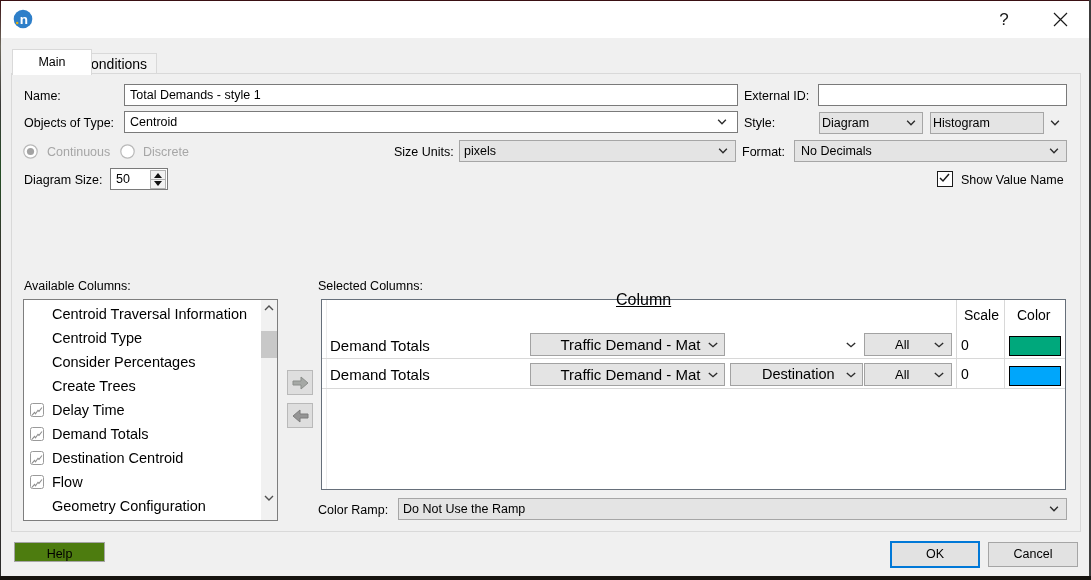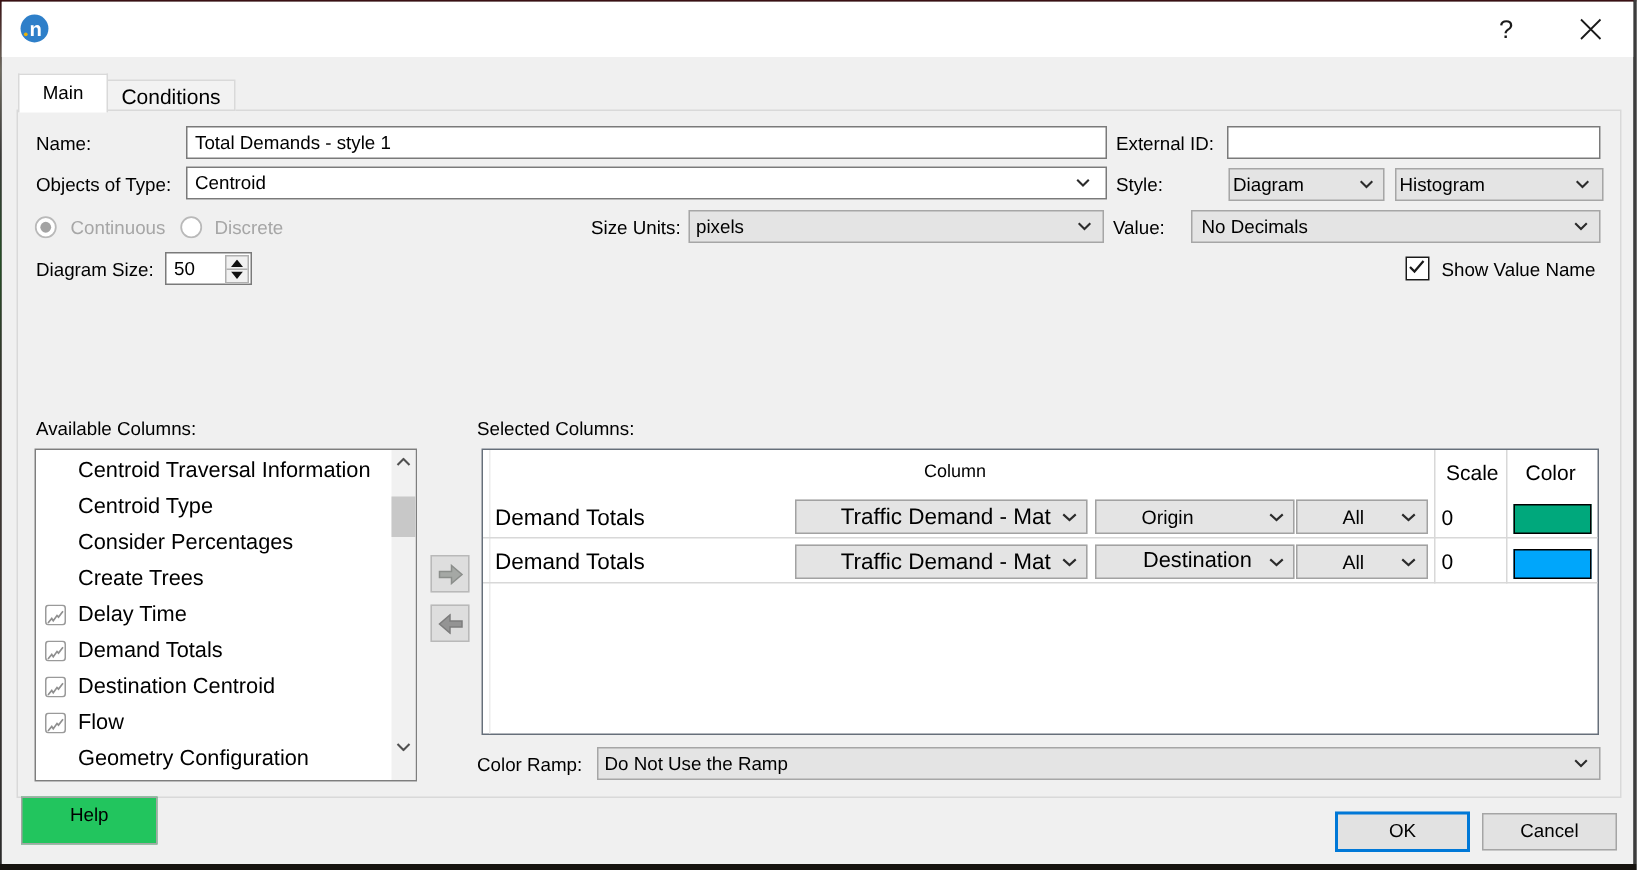--- a/index.html
+++ b/index.html
@@ -25,57 +25,57 @@
     </svg>
     <div class="abs" style="left:980px;top:0;width:46px;height:37px;line-height:37px;text-align:center;font-size:17px;color:#1a1a1a;">?</div>
     <svg class="abs" style="left:1052px;top:11px;" width="15" height="15" viewBox="0 0 15 15">
       <path d="M1 1 L14 14 M14 1 L1 14" stroke="#1a1a1a" stroke-width="1.2"></path>
     </svg>
   </div>
 
   <div class="abs" style="left:10px;top:72px;width:1070px;height:459px;border:1px solid #d9d9d9;"></div>
 
   <div class="abs" style="left:70px;top:51.5px;width:86px;height:21px;background:#f2f2f2;border:1px solid #d9d9d9;font-size:14px;text-align:center;line-height:20px;">Conditions</div>
-  <div class="abs" style="left:11px;top:47.5px;width:60px;height:26px;background:#ffffff;border:1px solid #d9d9d9;border-bottom:none;font-size:12.5px;text-align:center;line-height:24px;">Main</div>
+  <div class="abs" style="left:11px;top:47.5px;width:80px;height:26px;background:#ffffff;border:1px solid #d9d9d9;border-bottom:none;font-size:12.5px;text-align:center;line-height:24px;">Main</div>
 
   <div class="lbl" style="left:23px;top:88px;">Name:</div>
   <div class="input" style="left:123px;top:83px;width:614px;height:22px;line-height:20px;padding-left:5px;">Total Demands - style 1</div>
   <div class="lbl" style="left:743px;top:88px;">External ID:</div>
   <div class="input" style="left:817px;top:83px;width:249px;height:22px;"></div>
 
   <div class="lbl" style="left:23px;top:115px;">Objects of Type:</div>
   <div class="input" style="left:123px;top:110px;width:614px;height:22px;line-height:20px;padding-left:5px;">Centroid</div>
   <svg class="chev" style="left:716px;top:118px;" width="11" height="7" viewBox="0 0 11 7">
       <path d="M1 1 L5.5 5.5 L10 1" fill="none" stroke="#2b2b2b" stroke-width="1.6"></path>
     </svg>
   <div class="lbl" style="left:743px;top:115px;">Style:</div>
   <div class="combo" style="left:818px;top:110.5px;width:104px;height:22px;line-height:20px;padding-left:2px;">Diagram</div>
   <svg class="chev" style="left:905px;top:118.5px;" width="11" height="7" viewBox="0 0 11 7">
       <path d="M1 1 L5.5 5.5 L10 1" fill="none" stroke="#2b2b2b" stroke-width="1.6"></path>
     </svg>
-  <div class="combo" style="left:929px;top:110.5px;width:139px;height:22px;line-height:20px;padding-left:2px;">Histogram</div>
+  <div class="combo" style="left:929px;top:110.5px;width:114px;height:22px;line-height:20px;padding-left:2px;">Histogram</div>
   <svg class="chev" style="left:1049px;top:118.5px;" width="11" height="7" viewBox="0 0 11 7">
       <path d="M1 1 L5.5 5.5 L10 1" fill="none" stroke="#2b2b2b" stroke-width="1.6"></path>
     </svg>
 
   <svg class="abs" style="left:22px;top:143px;" width="15" height="15" viewBox="0 0 15 15">
     <circle cx="7.5" cy="7.5" r="6.7" fill="#fff" stroke="#b9b9b9" stroke-width="1.2"></circle>
     <circle cx="7.5" cy="7.5" r="3.6" fill="#a3a3a3"></circle>
   </svg>
   <div class="lbl" style="left:46px;top:144px;color:#a6a6a6;">Continuous</div>
   <svg class="abs" style="left:119px;top:143px;" width="15" height="15" viewBox="0 0 15 15">
     <circle cx="7.5" cy="7.5" r="6.7" fill="#fff" stroke="#b9b9b9" stroke-width="1.2"></circle>
   </svg>
   <div class="lbl" style="left:142px;top:144px;color:#a6a6a6;">Discrete</div>
   <div class="lbl" style="left:393px;top:144px;">Size Units:</div>
   <div class="combo" style="left:458px;top:139px;width:277px;height:22px;line-height:20px;padding-left:4px;">pixels</div>
   <svg class="chev" style="left:717px;top:147px;" width="11" height="7" viewBox="0 0 11 7">
       <path d="M1 1 L5.5 5.5 L10 1" fill="none" stroke="#2b2b2b" stroke-width="1.6"></path>
     </svg>
-  <div class="lbl" style="left:741px;top:144px;">Value:</div>
+  <div class="lbl" style="left:741px;top:144px;">Format:</div>
   <div class="combo" style="left:793px;top:139px;width:273px;height:22px;line-height:20px;padding-left:6px;">No Decimals</div>
   <svg class="chev" style="left:1048px;top:147px;" width="11" height="7" viewBox="0 0 11 7">
       <path d="M1 1 L5.5 5.5 L10 1" fill="none" stroke="#2b2b2b" stroke-width="1.6"></path>
     </svg>
 
   <div class="lbl" style="left:23px;top:172px;">Diagram Size:</div>
   <div class="input" style="left:109px;top:167px;width:58px;height:22px;line-height:20px;padding-left:5px;">50</div>
   <div class="abs" style="left:149px;top:169px;width:16px;height:19px;background:#f1f1f1;border:1px solid #b0b0b0;">
     <svg style="margin:1.5px auto 0;display:block;" width="8" height="5" viewBox="0 0 8 5">
         <path d="M0 5 L4 0 L8 5 Z" fill="#111"></path>
@@ -141,33 +141,32 @@
       </svg>
   </div>
 
   <div class="lbl" style="left:317px;top:278px;">Selected Columns:</div>
   <div class="abs" style="left:320px;top:298px;width:745px;height:191px;background:#fff;border:1px solid #666f7a;"></div>
   <div class="abs" style="left:325px;top:299px;width:1px;height:189px;background:#ececec;"></div>
   <div class="abs" style="left:955px;top:299px;width:1px;height:89px;background:#d8d8d8;"></div>
   <div class="abs" style="left:1003px;top:299px;width:1px;height:89px;background:#d8d8d8;"></div>
   <div class="abs" style="left:321px;top:357px;width:743px;height:1px;background:#d8d8d8;"></div>
   <div class="abs" style="left:321px;top:387px;width:743px;height:1px;background:#d8d8d8;"></div>
-  <div class="abs" style="left:615px;top:306px;font-size:12px;">Column</div>
+  <div class="abs" style="left:615px;top:290px;font-size:16px;text-decoration:underline;">Column</div>
   <div class="abs" style="left:963px;top:306px;font-size:14px;">Scale</div>
   <div class="abs" style="left:1016px;top:306px;font-size:14px;">Color</div>
   <div class="abs" style="left:329px;top:336px;font-size:15px;">Demand Totals</div>
   <div class="abs" style="left:329px;top:365px;font-size:15px;">Demand Totals</div>
   <div class="abs" style="left:960px;top:336px;font-size:14px;">0</div>
   <div class="abs" style="left:960px;top:365px;font-size:14px;">0</div>
 
   <div class="combo" style="left:529px;top:332px;width:195px;height:23px;line-height:21px;text-align:center;font-size:15px;border-color:#a2a2a2;padding-left:6px;">Traffic Demand - Mat</div>
   <svg class="chev" style="left:707px;top:341px;" width="12" height="7" viewBox="0 0 12 7">
       <path d="M1 1 L6 5.5 L11 1" fill="none" stroke="#2b2b2b" stroke-width="1.7"></path>
     </svg>
-  <div class="combo" style="left:729px;top:332px;width:133px;height:23px;line-height:21px;font-size:13px;border-color:#a2a2a2;padding-left:30px;">Origin</div>
   <svg class="chev" style="left:845px;top:341px;" width="12" height="7" viewBox="0 0 12 7">
       <path d="M1 1 L6 5.5 L11 1" fill="none" stroke="#2b2b2b" stroke-width="1.7"></path>
     </svg>
   <div class="combo" style="left:863px;top:332px;width:88px;height:23px;line-height:21px;font-size:13px;border-color:#a2a2a2;padding-left:30px;">All</div>
   <svg class="chev" style="left:933px;top:341px;" width="12" height="7" viewBox="0 0 12 7">
       <path d="M1 1 L6 5.5 L11 1" fill="none" stroke="#2b2b2b" stroke-width="1.7"></path>
     </svg>
 
   <div class="combo" style="left:729px;top:362px;width:133px;height:23px;line-height:21px;font-size:14.5px;border-color:#a2a2a2;padding-left:31px;">Destination</div>
   <svg class="chev" style="left:845px;top:371px;" width="12" height="7" viewBox="0 0 12 7">
@@ -184,21 +183,21 @@
 
   <div class="abs" style="left:1008px;top:335px;width:52px;height:20px;background:#00a87c;border:1.5px solid #000;"></div>
   <div class="abs" style="left:1008px;top:365px;width:52px;height:20px;background:#00a6fb;border:1.5px solid #000;"></div>
 
   <div class="lbl" style="left:317px;top:502px;">Color Ramp:</div>
   <div class="combo" style="left:397px;top:497px;width:669px;height:22px;line-height:20px;padding-left:4px;">Do Not Use the Ramp</div>
   <svg class="chev" style="left:1048px;top:505px;" width="11" height="7" viewBox="0 0 11 7">
       <path d="M1 1 L5.5 5.5 L10 1" fill="none" stroke="#2b2b2b" stroke-width="1.6"></path>
     </svg>
 
-  <div class="abs" style="left:13px;top:530px;width:91px;height:32px;background:#22c55e;border:1px solid #a5a5a5;font-size:12.5px;text-align:center;line-height:23px;">Help</div>
+  <div class="abs" style="left:13px;top:541px;width:91px;height:20px;background:#4d7c0f;border:1px solid #a5a5a5;font-size:12.5px;text-align:center;line-height:23px;">Help</div>
   <div class="abs" style="left:889px;top:540px;width:90px;height:27px;background:#e2e2e2;border:2px solid #0078d7;font-size:12.5px;text-align:center;line-height:23px;">OK</div>
   <div class="abs" style="left:987px;top:541px;width:90px;height:25px;background:#e2e2e2;border:1px solid #a5a5a5;font-size:12.5px;text-align:center;line-height:23px;">Cancel</div>
 </div>
 
 <div class="abs" style="left:0;top:0;width:1091px;height:1px;background:#3a1013;"></div>
 <div class="abs" style="left:0;top:0;width:1px;height:580px;background:linear-gradient(#3a1013 0%, #6e6a5e 8%, #3a3a38 18%, #254d25 30%, #38322e 45%, #413a35 70%, #2a2a2a 100%);"></div>
 <div class="abs" style="left:1089px;top:0;width:2px;height:580px;background:#3c3c3c;"></div>
 <div class="abs" style="left:0;top:576px;width:1091px;height:4px;background:#16130f;"></div>
 
 </body></html>

